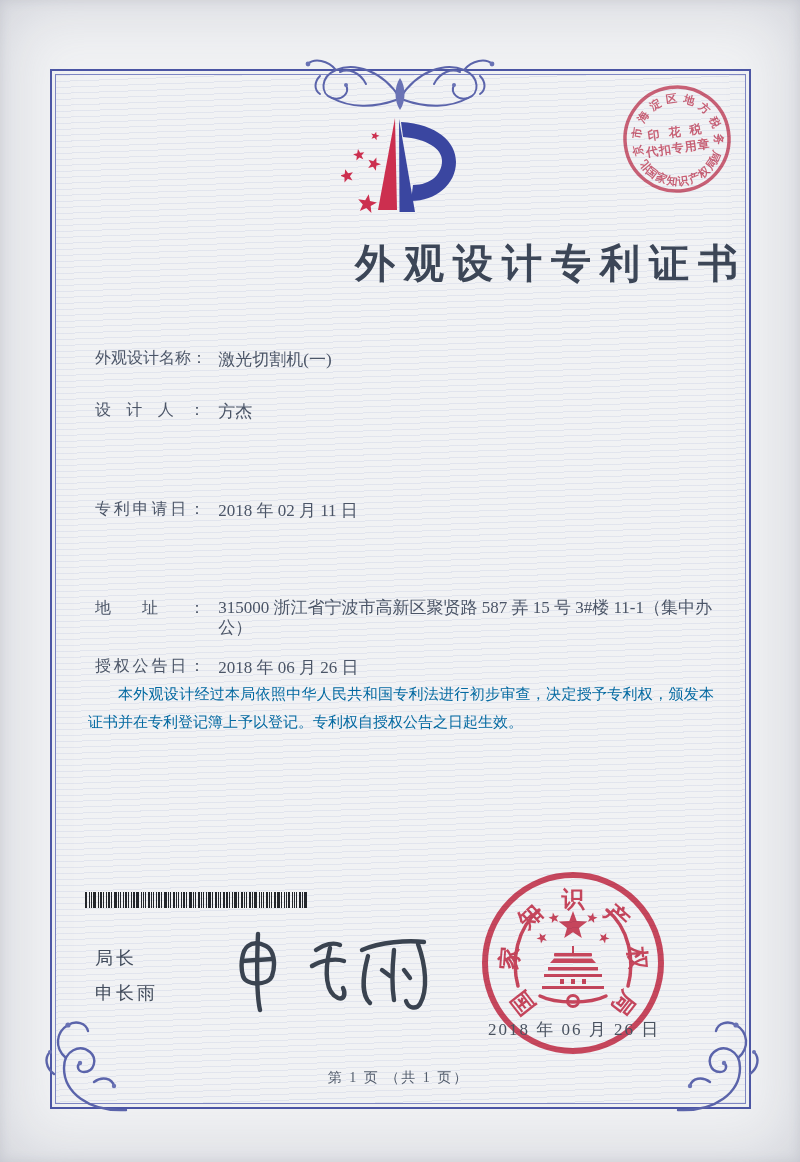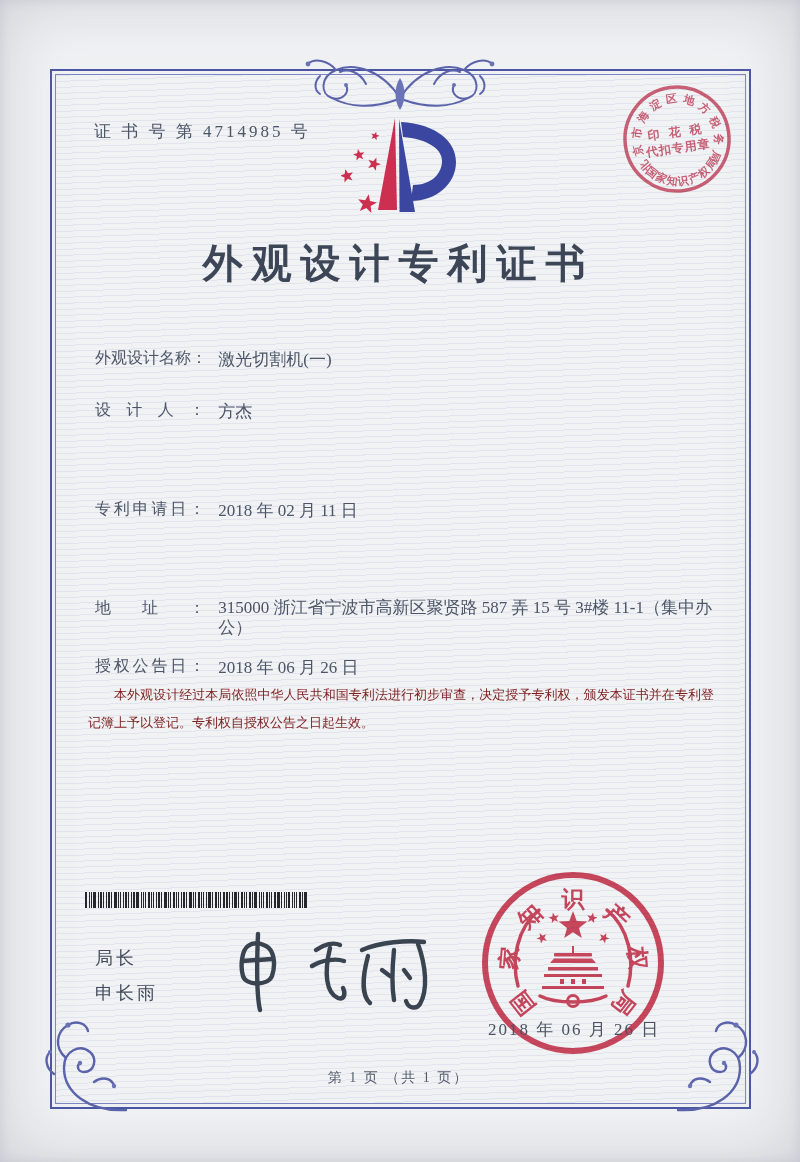--- a/index.html
+++ b/index.html
@@ -18,30 +18,30 @@
   .frame-inner{position:absolute;inset:3px;border:1px solid #7d86c4;
     background:repeating-linear-gradient(178deg, rgba(170,180,215,.22) 0 1px, rgba(0,0,0,0) 1px 6px);}
   .ornament{position:absolute;z-index:2;pointer-events:none;}
   #orn-top{left:268px;top:50px;}
   #orn-bl{left:36px;top:1016px;}
   #orn-br{left:664px;top:1016px;transform:scaleX(-1);}
   
   .content{position:absolute;inset:0;z-index:3;}
   .cert-no{position:absolute;left:94px;top:120px;font-size:17px;letter-spacing:3px;color:#4b5568;}
   .logo{position:absolute;left:341px;top:112px;}
-  .title{position:absolute;left:50px;top:236px;width:697px;text-align:center;
+  .title{position:absolute;left:50px;top:236px;width:697px;text-align:right;
     font-size:40px;font-weight:600;letter-spacing:9px;color:#3c4657;}
   .row{position:absolute;left:95px;font-size:17px;white-space:nowrap;color:#4b5567;}
   .f-label{display:inline-block;width:110px;font-size:16px;text-align:justify;text-align-last:justify;vertical-align:top;}
   .f-value{display:inline-block;margin-left:9px;vertical-align:top;}
   .f-value.wrap{white-space:normal;width:505px;line-height:20px;}
   .row.addr{white-space:normal;}
   .grp2{position:absolute;left:360px;top:0;}
-  .paras{position:absolute;left:88px;top:681px;width:626px;font-size:13px;
-    line-height:27.5px;text-align:justify;color:#7f1d1d;}
+  .paras{position:absolute;left:88px;top:681px;width:626px;font-size:15px;
+    line-height:27.5px;text-align:justify;color:#0369a1;}
   .paras p{margin:0;text-indent:2em;}
   .barcode{position:absolute;left:85px;top:892px;width:224px;height:16px;display:flex;overflow:hidden;}
   .barcode i{display:block;height:100%;background:#23262b;flex:0 0 auto;}
   .officer{position:absolute;left:95px;font-size:18px;letter-spacing:3px;color:#424c5c;}
   #officer-post{top:946px;}
   #officer-name{top:981px;}
   .signature{position:absolute;left:215px;top:918px;}
   .footer{position:absolute;left:50px;top:1069px;width:697px;text-align:center;
     font-size:14px;letter-spacing:2px;color:#525c6c;}
   
@@ -110,21 +110,20 @@
   <g fill="#6a73b5">
     <circle cx="32" cy="9" r="2.6"></circle>
       <circle cx="44" cy="47" r="2.2"></circle>
     <circle cx="78" cy="70" r="2.2"></circle>
       <circle cx="14" cy="36" r="2"></circle>
   </g>
 </svg>
 
 <div class="content">
 
-  <div class="cert-no">证 书 号 第 4714985 号</div>
 
   <svg class="logo" width="122" height="112" viewBox="0 0 122 112">
     <polygon points="54,6 56,98 37,98" fill="#cc2f4f"></polygon>
     <polygon points="58,7 74,100 58.5,100" fill="#3a46a0"></polygon>
     <path d="M60,10 C96,12 115,30 115,50 C115,72 95,89 70,89 L72,73 C90,73 101,62 101,49 C101,36 85,27 62,25 Z" fill="#3a46a0"></path>
     <g fill="#cc2f4f">
       <polygon points="35.2,19.7 35.5,22.8 38.5,23.8 35.6,25.0 35.6,28.2 33.5,25.8 30.5,26.8 32.1,24.1 30.2,21.5 33.3,22.2"></polygon>
       <polygon points="17.0,37.1 19.1,40.7 23.3,40.2 20.5,43.4 22.3,47.2 18.4,45.5 15.4,48.4 15.8,44.2 12.1,42.2 16.2,41.2"></polygon>
       <polygon points="35.4,45.4 35.4,50.4 40.0,52.2 35.3,53.8 34.9,58.7 32.0,54.8 27.2,55.9 30.1,51.9 27.5,47.7 32.2,49.2"></polygon>
       <polygon points="4.2,57.2 7.1,61.3 11.9,60.2 8.9,64.2 11.4,68.4 6.8,66.8 3.5,70.5 3.5,65.6 -1.0,63.6 3.7,62.1"></polygon>

